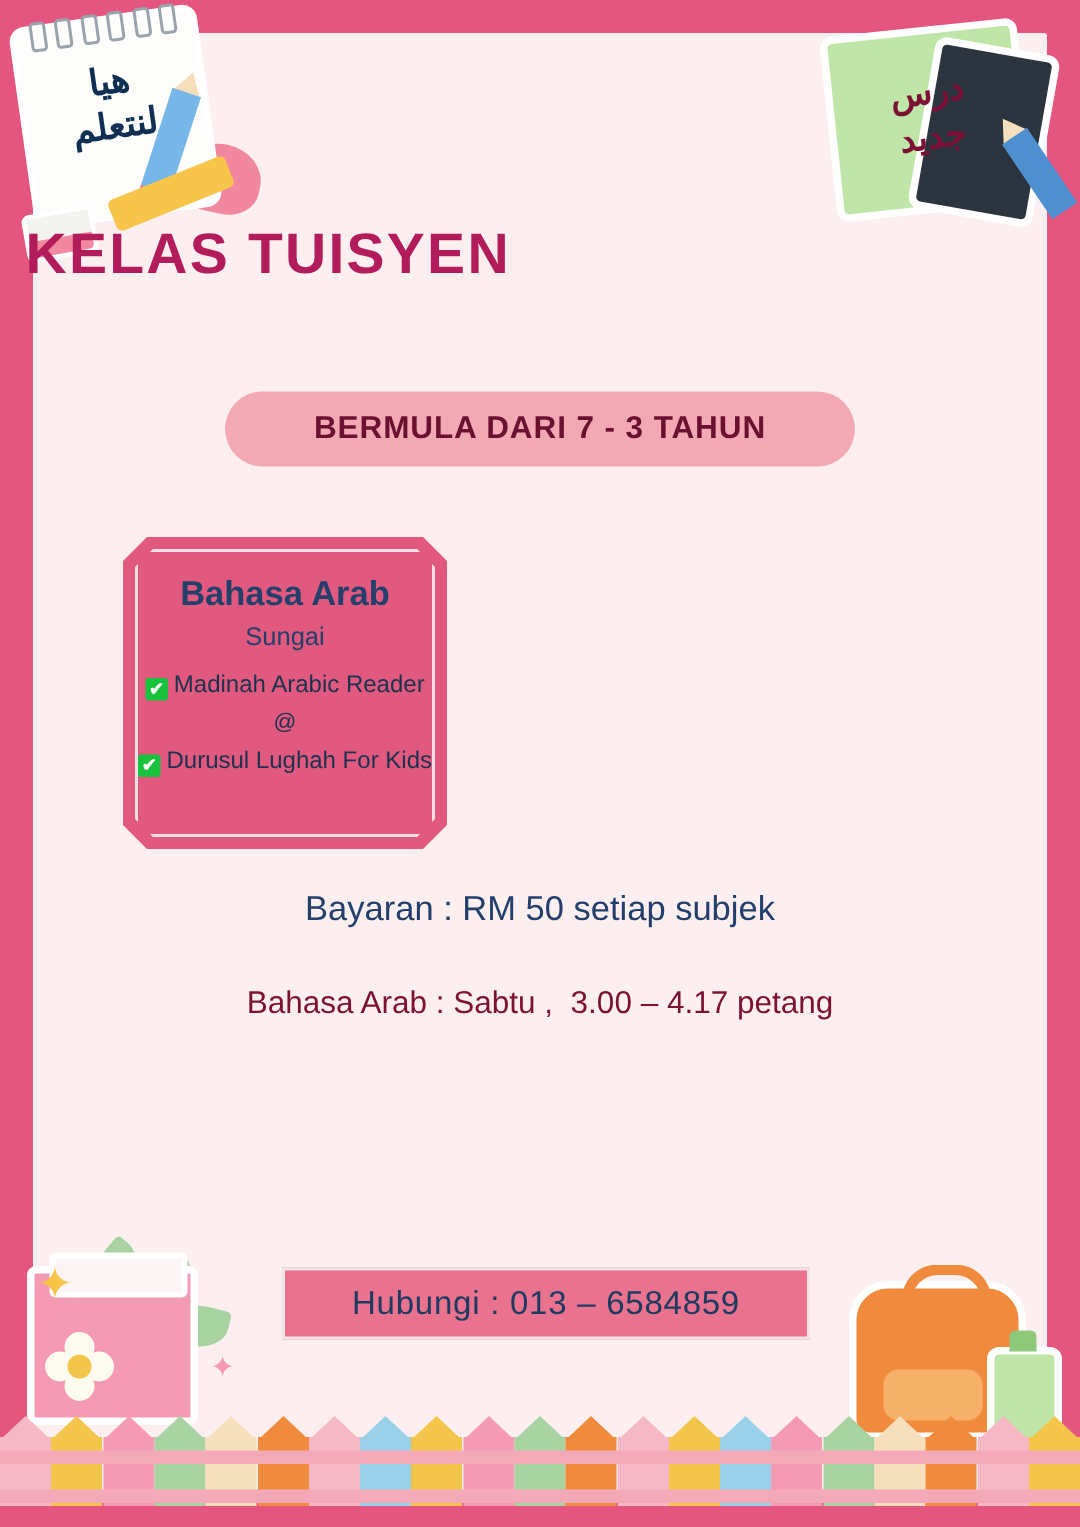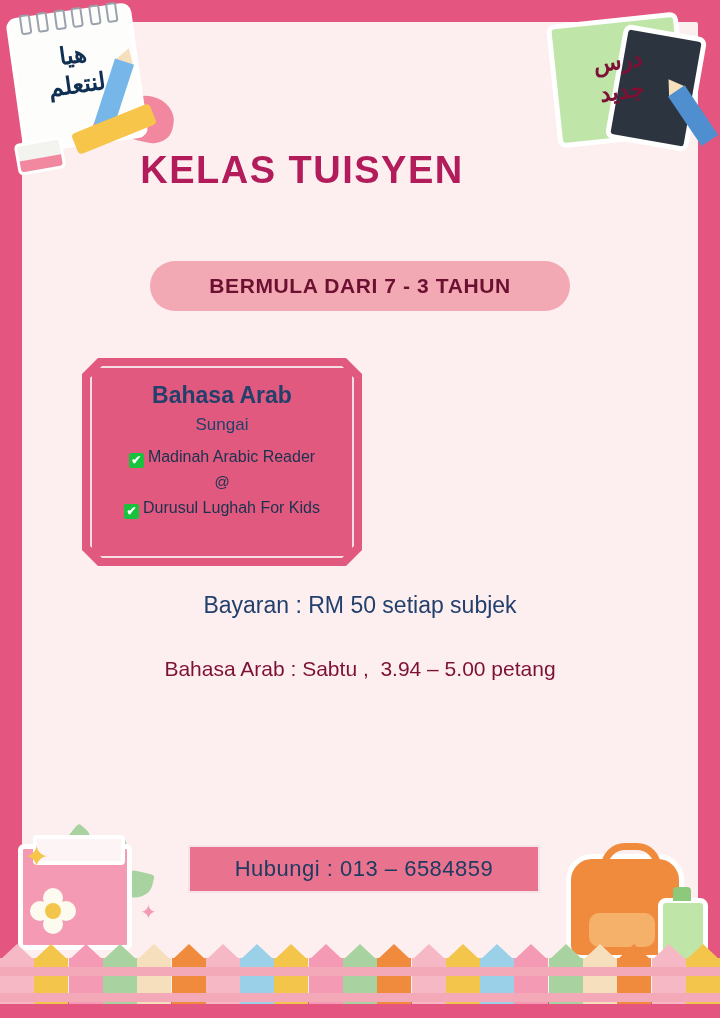--- a/index.html
+++ b/index.html
@@ -23,24 +23,24 @@
     left: 22px;
     top: 22px;
     width: 676px;
     height: 974px;
     background: #fdeff0;
     border-radius: 2px;
   }
   
   .headline {
     position: absolute;
-    left: 4px;
+    left: 17px;
     top: 146px;
     width: 596px;
-    text-align: center;
+    text-align: left;
     color: #b31c5b;
     font-weight: bold;
     font-size: 38px;
     letter-spacing: 1.5px;
     line-height: 48px;
   }
   .headline .l2 { display: block; }
   
   .age-banner {
     position: absolute;
@@ -63,21 +63,21 @@
     position: absolute;
     left: 82px;
     top: 358px;
     width: 556px;
     height: 208px;
     display: flex;
     justify-content: space-between;
   }
   .card {
     position: relative;
-    width: 280px;
+    width: 216px;
     height: 208px;
     background: #e2597f;
     color: #1f3b63;
     text-align: center;
     
     clip-path: polygon(
       0px 16px, 16px 0px,
       calc(100% - 16px) 0px, 100% 16px,
       100% calc(100% - 16px), calc(100% - 16px) 100%,
       16px 100%, 0px calc(100% - 16px)
@@ -526,21 +526,21 @@
         </div>
       </div>
     </div>
 
 
   </div>
 
   <div class="fee">Bayaran : RM 50 setiap subjek</div>
 
   <div class="sched">
-    <span class="sched-row">Bahasa Arab : Sabtu ,  3.94 – 5.00 petang</span>
+    <span class="sched-row">Bahasa Arab : Sabtu ,  3.00 – 4.17 petang</span>
   </div>
 
 
   <div class="contact">Hubungi : 013 – 6584859</div>
 
   <div class="leaf l3"></div>
   <div class="leaf l1"></div>
   <div class="leaf l2"></div>
   <div class="book">
     <div class="page"></div>

